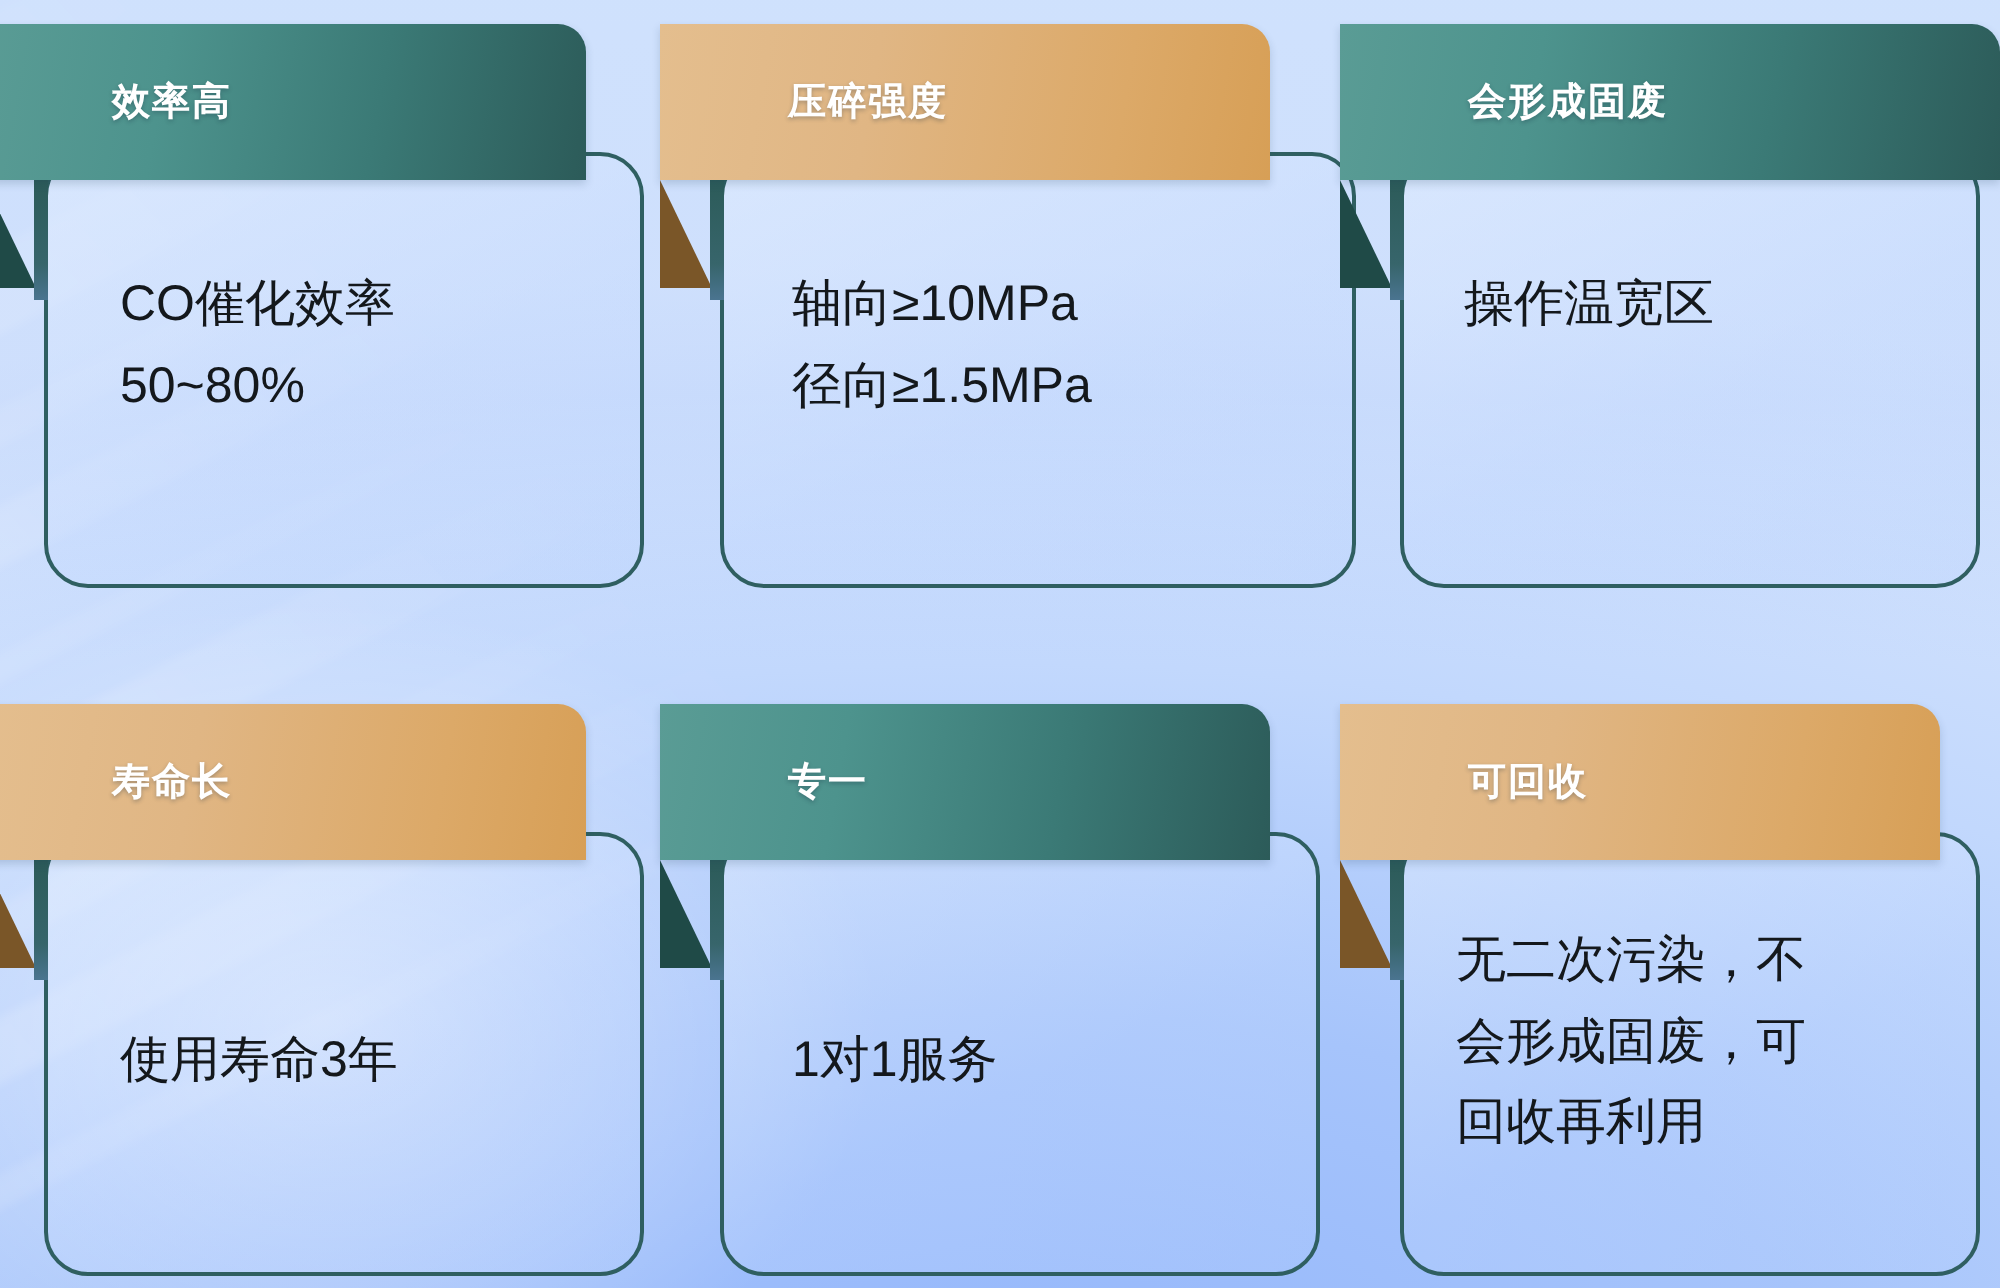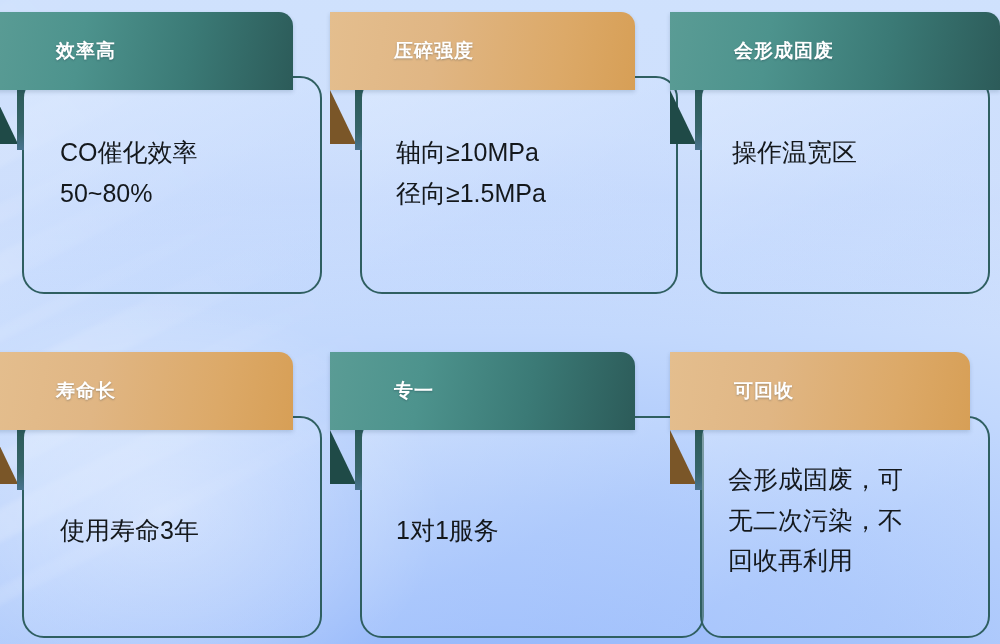--- a/index.html
+++ b/index.html
@@ -163,39 +163,39 @@
     <div class="fold orange"></div>
     <div class="fold-edge"></div>
     <div class="ribbon orange" style="width:301px;">
       <span class="ribbon-label">寿命长</span>
     </div>
     <div class="card-text" style="top:94px;left:38px;">
       <span class="ln">使用寿命3年</span>
     </div>
   </div>
 
-  <div class="card" style="left:360px;top:416px;width:344px;height:222px;">
+  <div class="card" style="left:360px;top:416px;width:300px;height:222px;">
     <div class="card-body"></div>
     <div class="fold teal"></div>
     <div class="fold-edge"></div>
     <div class="ribbon teal" style="width:305px;">
       <span class="ribbon-label">专一</span>
     </div>
     <div class="card-text" style="top:94px;left:36px;">
       <span class="ln">1对1服务</span>
     </div>
   </div>
 
   <div class="card" style="left:700px;top:416px;width:290px;height:222px;font-family:Liberation Mono, monospace;">
     <div class="card-body"></div>
     <div class="fold orange"></div>
     <div class="fold-edge"></div>
     <div class="ribbon orange" style="width:300px;">
       <span class="ribbon-label">可回收</span>
     </div>
     <div class="card-text" style="top:46px;left:28px;">
+      <span class="ln">无二次污染，不</span>
       <span class="ln">会形成固废，可</span>
-      <span class="ln">无二次污染，不</span>
       <span class="ln">回收再利用</span>
     </div>
   </div>
 
 </div>
 
 </body></html>

